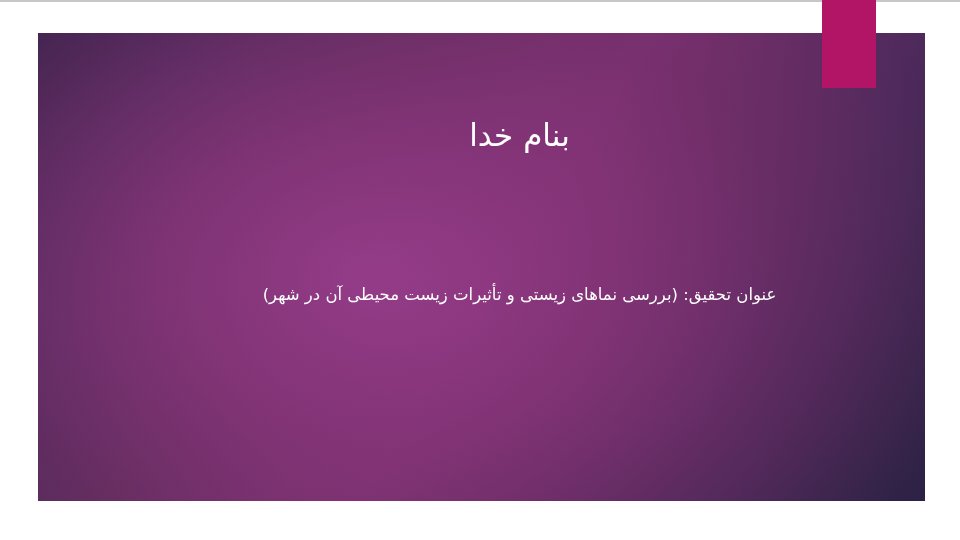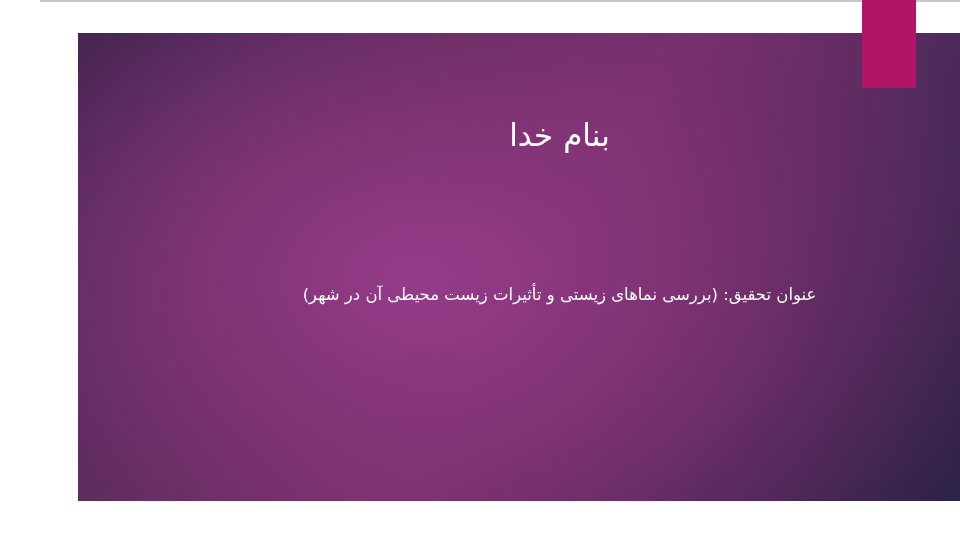--- a/index.html
+++ b/index.html
@@ -14,21 +14,20 @@
     overflow: hidden;
     font-family: "DejaVu Sans", "Liberation Sans", sans-serif;
     position: relative;
   }
 
   
   #page-root {
     position: absolute;
     inset: 0;
     background: #ffffff;
-    margin-left: 40px;
   }
 
   
   #top-edge-rule {
     position: absolute;
     left: 0;
     top: 0;
     width: 960px;
     height: 2px;
     background: #bdbdbd;

